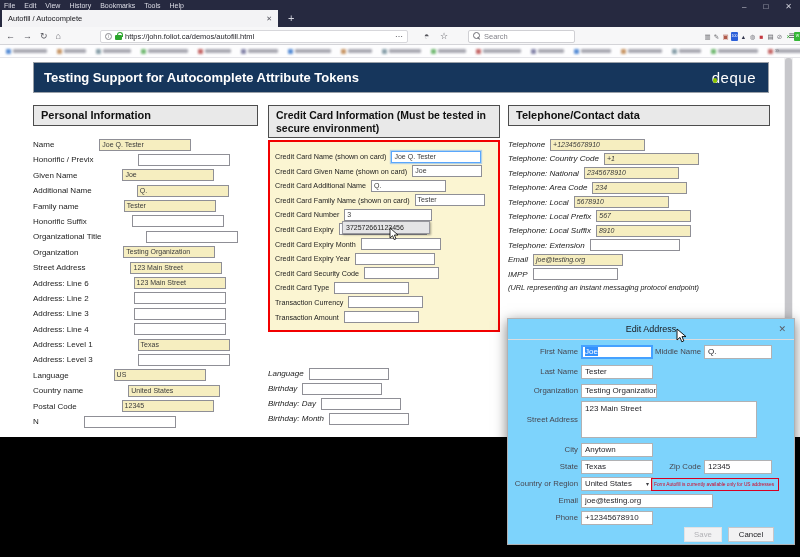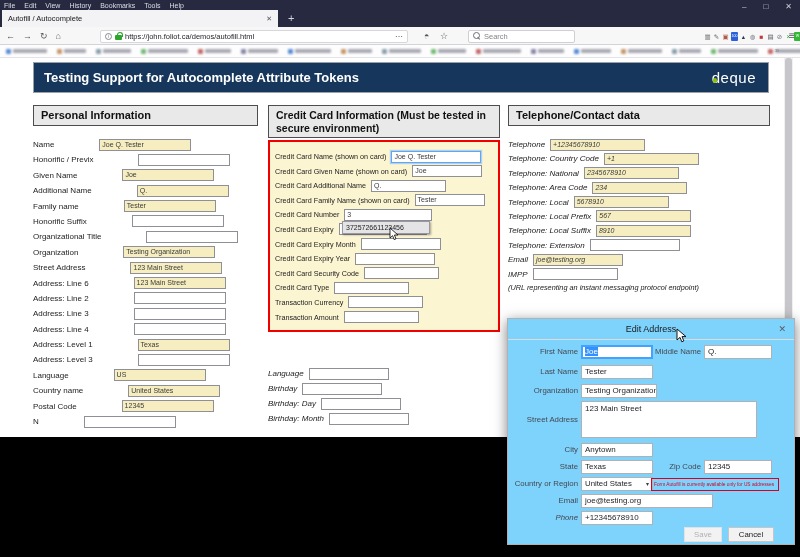--- a/index.html
+++ b/index.html
@@ -475,21 +475,21 @@
     <div class="dlabel" style="left:0;top:158px;">Country or Region</div>
     <div class="dselect" style="left:73px;top:158px;width:72px;">
       <span class="val">United States</span>
       <span class="caret">▾</span>
     </div>
     <div class="dwarn"><span>Form Autofill is currently available only for US addresses</span></div>
 
     <div class="dlabel" style="left:0;top:175px;">Email</div>
     <div class="dinput" style="left:73px;top:175px;width:132px;">joe@testing.org</div>
 
-    <div class="dlabel" style="left:0;top:192px;font-style:italic;">Phone</div>
+    <div class="dlabel" style="left:0;top:192px;">Phone</div>
     <div class="dinput" style="left:73px;top:192px;width:72px;">+12345678910</div>
 
     <div class="dbtn disabled" style="left:176px;top:208px;width:38px;">Save</div>
     <div class="dbtn" style="left:220px;top:208px;width:46px;">Cancel</div>
   </div>
 
   <svg class="cursor" style="left:676px;top:328px;" width="11" height="16" viewBox="0 0 11 16">
     <path d="M1 1 L1 12 L4 9.4 L5.8 13.8 L7.8 12.9 L6 8.6 L10 8.6 Z" fill="#fff" stroke="#000" stroke-width="0.9"></path>
   </svg>
 

